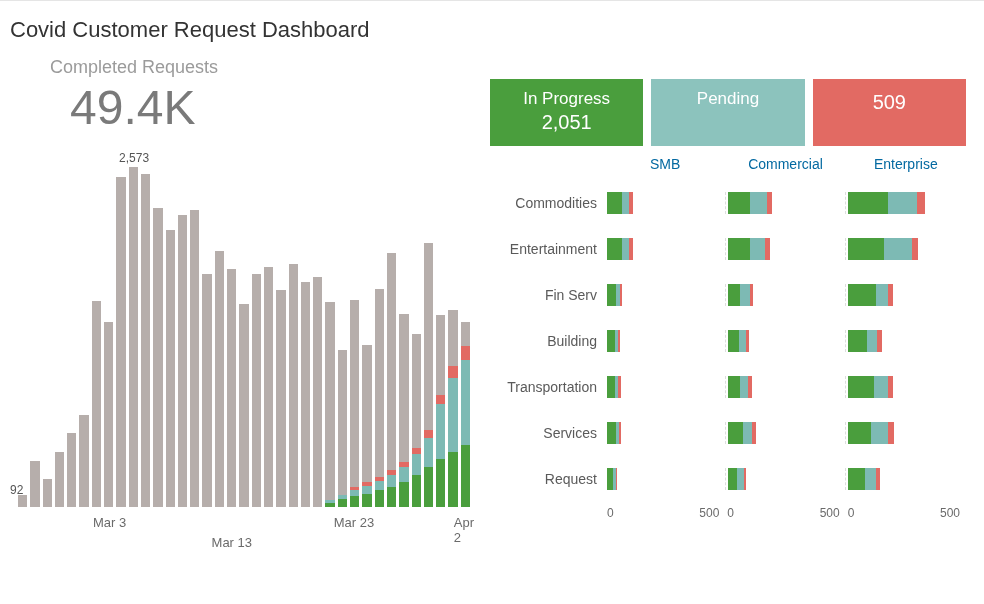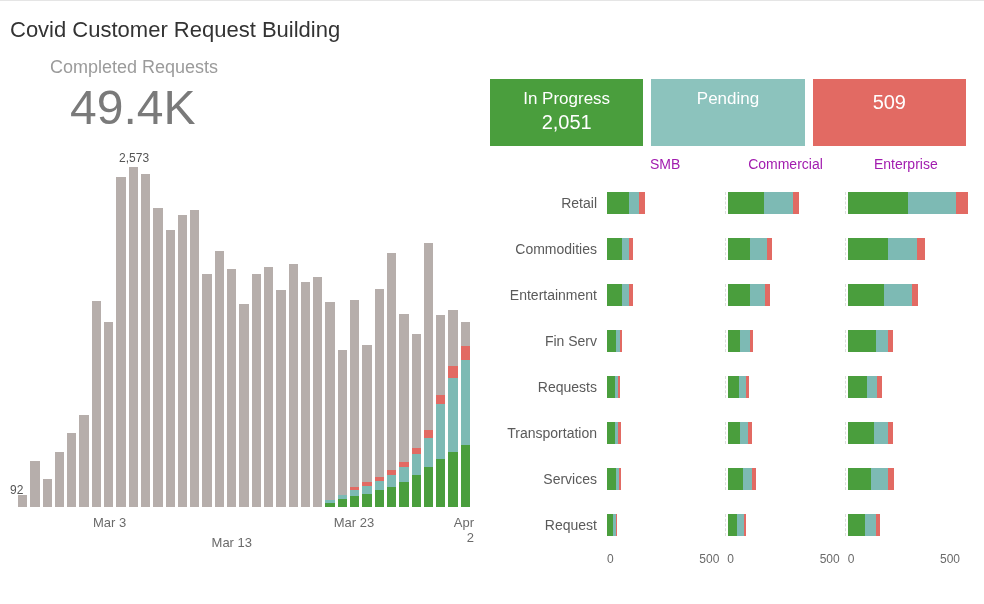--- a/index.html
+++ b/index.html
@@ -100,21 +100,21 @@
   }
   .card-title { font-size: 17px; }
   .card-value { font-size: 20px; font-weight: 300; margin-top: 2px; }
   .card-green { background: #4a9e3d; }
   .card-teal  { background: #8cc3bd; }
   .card-red   { background: #e26a63; }
 
   .seg-headers {
     display: flex;
     margin-top: 10px;
-    color: #a21caf;
+    color: #0369a1;
     font-size: 14px;
   }
   .seg-headers .spacer { width: 115px; }
   .seg-headers .col { flex: 1; text-align: center; }
 
   .matrix {
     margin-top: 8px;
   }
   .mrow {
     display: flex;
@@ -161,21 +161,21 @@
     font-size: 12px;
     color: #6a6a6a;
   }
   .matrix-axis .t0 { position: absolute; left: 2px; }
   .matrix-axis .t1 { position: absolute; right: 6px; }
 </style>
 </head>
 <body>
 
 <div class="page">
-  <h1 class="title">Covid Customer Request Building</h1>
+  <h1 class="title">Covid Customer Request Dashboard</h1>
 
   <div class="grid">
 
     <div class="left">
       <div class="kpi-label">Completed Requests</div>
       <div class="kpi-value">49.4K</div>
 
       <div class="histo-wrap">
         <div class="histo-note" id="max-note" style="left: 124.054px; bottom: 370px;">2,573</div>
         <div class="base-label" id="min-note" style="bottom: 38.157px; left: 0px; margin-top: 44px;">92</div>
@@ -400,21 +400,21 @@
               <div class="seg-complete" style="height: 23.7855px;"></div>
               <div class="seg-hold" style="height: 14.5356px;"></div>
               <div class="seg-pending" style="height: 84.5705px;"></div>
               <div class="seg-progress" style="height: 62.1065px;"></div>
             </div>
           </div>
         <div class="histo-axis" id="histo-axis">
             <div class="histo-tick" style="left: 20.2703%;">Mar 3</div>
             <div class="histo-tick" style="left: 47.2973%; margin-top: 20px;">Mar 13</div>
             <div class="histo-tick" style="left: 74.3243%;">Mar 23</div>
-            <div class="histo-tick" style="left: 98.6486%; text-align: right;">Apr 2</div>
+            <div class="histo-tick" style="left: 98.6486%;">Apr 2</div>
           </div>
       </div>
     </div>
 
     <div class="right">
       <div class="status-cards" id="status-cards">
           <div class="card card-green">
             <div class="card-title">In Progress</div>
             <div class="card-value">2,051</div>
           </div>
@@ -428,46 +428,20 @@
 
       <div class="seg-headers">
         <div class="spacer"></div>
         <div class="col">SMB</div>
         <div class="col">Commercial</div>
         <div class="col">Enterprise</div>
       </div>
 
       <div class="matrix" id="matrix">
           <div class="mrow">
-            <div class="mlabel">Retail</div>
-            <div class="mcols">
-              <div class="mcell">
-                <div class="stack" style="width: 100%;">
-                  <div class="seg-progress" style="width: 18.5714%;"></div>
-                  <div class="seg-pending" style="width: 8.57143%;"></div>
-                  <div class="seg-hold" style="width: 4.28571%;"></div>
-                </div>
-              </div>
-              <div class="mcell">
-                <div class="stack" style="width: 100%;">
-                  <div class="seg-progress" style="width: 30%;"></div>
-                  <div class="seg-pending" style="width: 24.2857%;"></div>
-                  <div class="seg-hold" style="width: 5.71429%;"></div>
-                </div>
-              </div>
-              <div class="mcell">
-                <div class="stack" style="width: 100%;">
-                  <div class="seg-progress" style="width: 50%;"></div>
-                  <div class="seg-pending" style="width: 40%;"></div>
-                  <div class="seg-hold" style="width: 10%;"></div>
-                </div>
-              </div>
-            </div>
-          </div>
-          <div class="mrow">
             <div class="mlabel">Commodities</div>
             <div class="mcols">
               <div class="mcell">
                 <div class="stack" style="width: 100%;">
                   <div class="seg-progress" style="width: 12.8571%;"></div>
                   <div class="seg-pending" style="width: 5.71429%;"></div>
                   <div class="seg-hold" style="width: 3.57143%;"></div>
                 </div>
               </div>
               <div class="mcell">
@@ -532,21 +506,21 @@
               <div class="mcell">
                 <div class="stack" style="width: 100%;">
                   <div class="seg-progress" style="width: 22.8571%;"></div>
                   <div class="seg-pending" style="width: 10%;"></div>
                   <div class="seg-hold" style="width: 4.28571%;"></div>
                 </div>
               </div>
             </div>
           </div>
           <div class="mrow">
-            <div class="mlabel">Requests</div>
+            <div class="mlabel">Building</div>
             <div class="mcols">
               <div class="mcell">
                 <div class="stack" style="width: 100%;">
                   <div class="seg-progress" style="width: 6.42857%;"></div>
                   <div class="seg-pending" style="width: 2.85714%;"></div>
                   <div class="seg-hold" style="width: 1.42857%;"></div>
                 </div>
               </div>
               <div class="mcell">
                 <div class="stack" style="width: 100%;">

